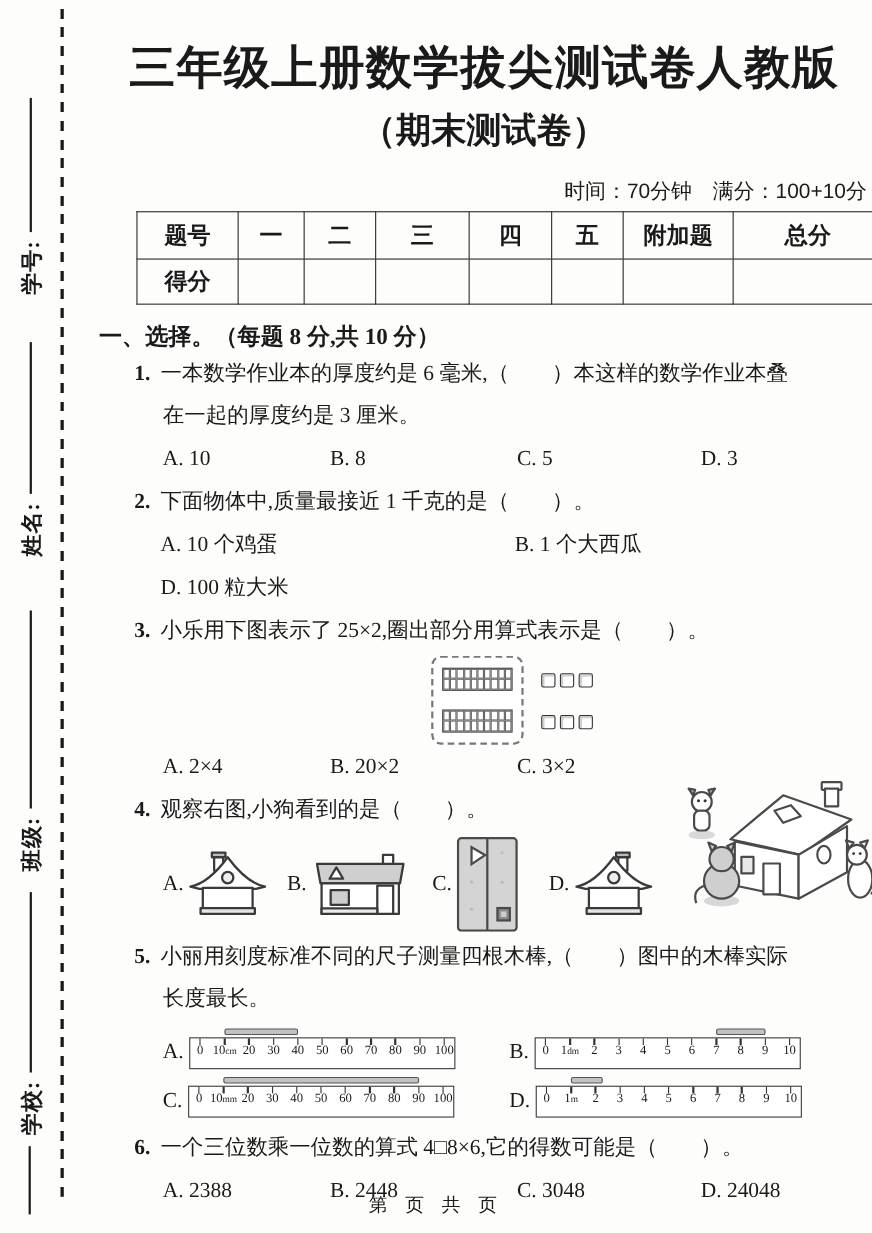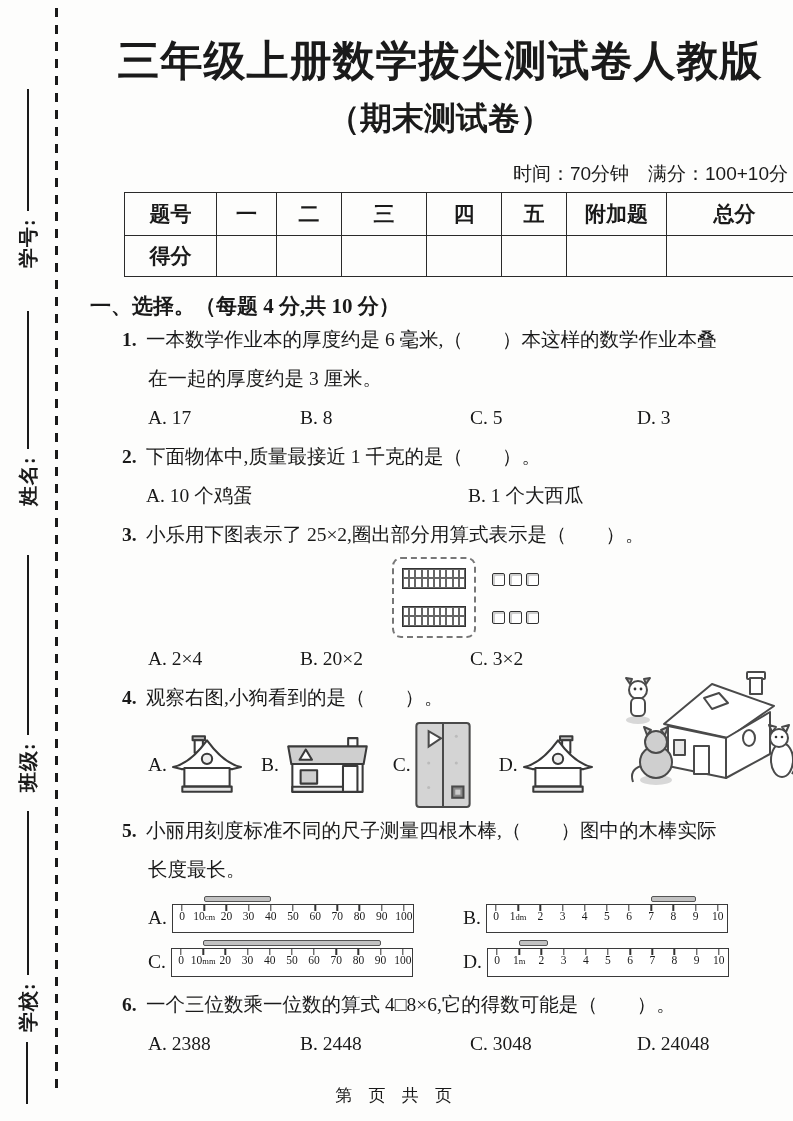--- a/index.html
+++ b/index.html
@@ -136,38 +136,39 @@
         <td></td>
         <td></td>
         <td></td>
         <td></td>
         <td></td>
         <td></td>
       </tr>
     </tbody>
       </table>
 
-    <div class="sec-heading">一、选择。（每题 4 分,共 10 分）</div>
+    <div class="sec-heading">一、选择。（每题 8 分,共 10 分）</div>
 
     <div class="q">
       <div class="q-line first"><span class="q-num">1.</span><span>一本数学作业本的厚度约是 6 毫米,（　　）本这样的数学作业本叠</span></div>
       <div class="q-line cont">在一起的厚度约是 3 厘米。</div>
       <div class="opts4">
-        <span class="opt">A. 17</span>
+        <span class="opt">A. 10</span>
         <span class="opt">B. 8</span>
         <span class="opt">C. 5</span>
         <span class="opt">D. 3</span>
       </div>
     </div>
 
     <div class="q">
       <div class="q-line first"><span class="q-num">2.</span><span>下面物体中,质量最接近 1 千克的是（　　）。</span></div>
       <div class="opts2col">
         <span class="opt">A. 10 个鸡蛋</span>
         <span class="opt">B. 1 个大西瓜</span>
+        <span class="opt">D. 100 粒大米</span>
       </div>
     </div>
 
     <div class="q">
       <div class="q-line first"><span class="q-num">3.</span><span>小乐用下图表示了 25×2,圈出部分用算式表示是（　　）。</span></div>
       <div class="blocks-fig">
         <div class="dashed-box">
             <div class="strip">
               <i></i>
               <i></i>

